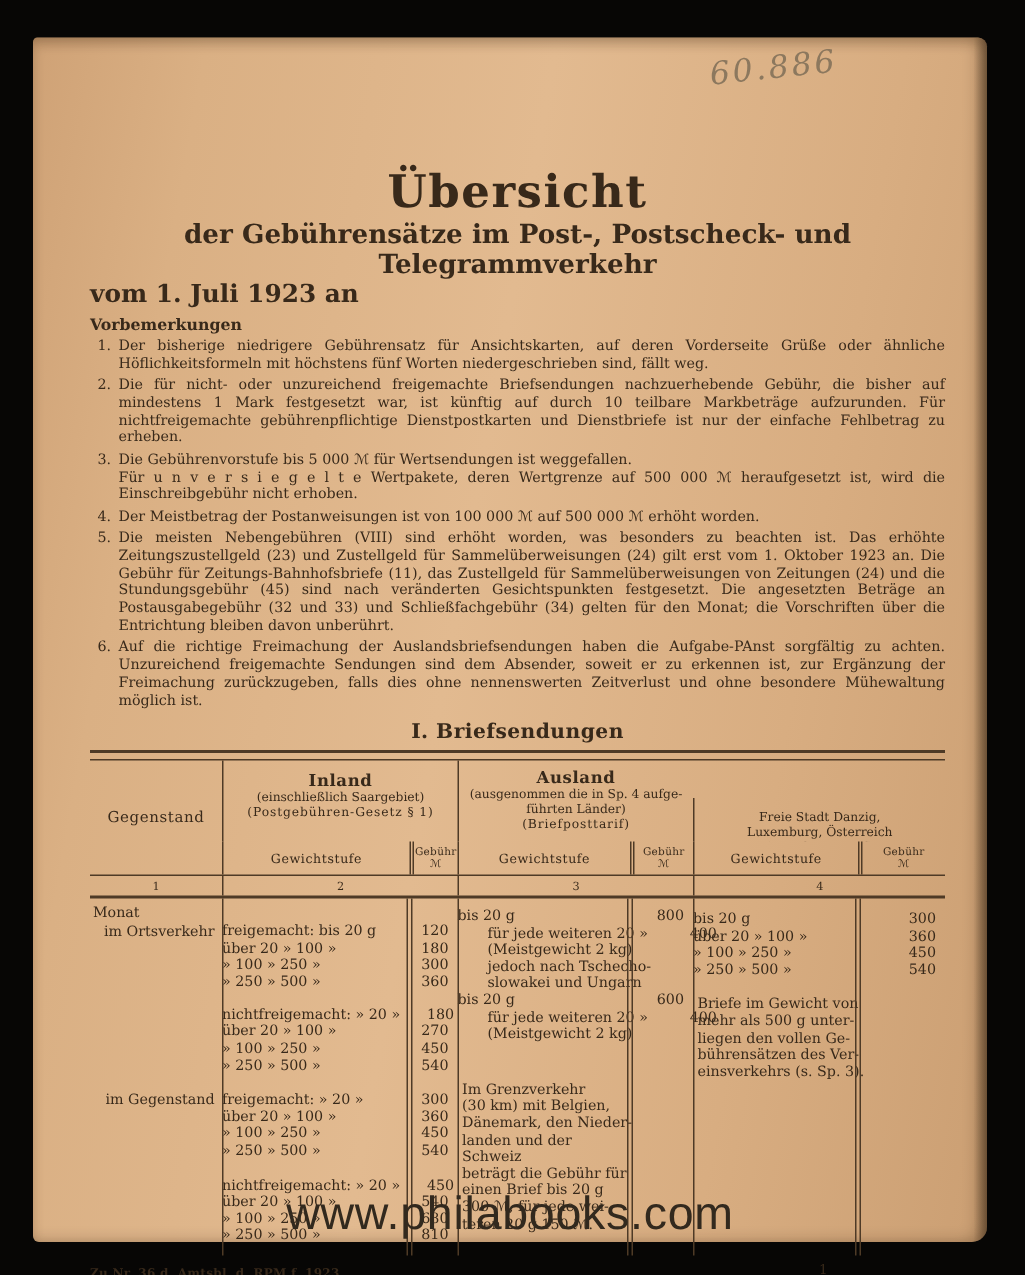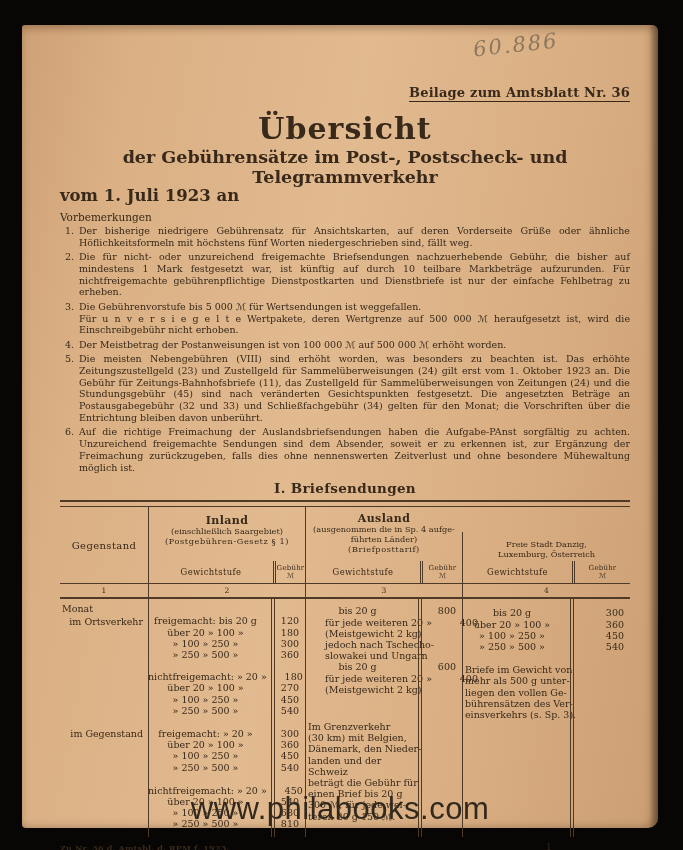--- a/index.html
+++ b/index.html
@@ -27,21 +27,21 @@
   .supplement{
     position:absolute;top:60px;right:28px;
     font-size:13px;font-weight:bold;border-bottom:1.6px solid #38291a;padding-bottom:1px;
     letter-spacing:.2px;
   }
   
   .t1{text-align:center;font-size:30px;line-height:31px;font-weight:bold;letter-spacing:1px;}
   .t2{text-align:center;font-size:17.5px;line-height:20px;font-weight:bold;margin-top:3px;}
   .t3{font-size:16.5px;line-height:18px;font-weight:bold;}
   
-  .vbh{font-size:10.5px;font-weight:normal;margin-top:6px;}
+  .vbh{font-size:10.5px;font-weight:bold;margin-top:6px;}
   .vbl{margin-top:2px;}
   .vb-item{display:flex;margin-bottom:2.5px;}
   .vb-num{flex:none;width:14px;text-align:right;margin-right:5px;font-size:9.5px;line-height:11.8px;}
   .vb-text{flex:1;font-size:9.5px;line-height:11.8px;text-align:justify;white-space:pre-line;}
   
   .sect{text-align:center;font-size:13.5px;font-weight:bold;margin-top:7px;letter-spacing:.3px;}
   
   .tbl{margin-top:4px;--line:#4e3a26;}
   .ruleTop{height:4px;border-top:2px solid var(--line);border-bottom:1px solid var(--line);}
   .grid{display:grid;grid-template-columns:88px 125px 32px 115px 42px 110px 58px;}
@@ -72,21 +72,21 @@
   .b-g{grid-column:1;}
   .b-inland{grid-column:2/4;padding-top:16px;}
   .b-ausland{grid-column:4/6;padding-top:6px;}
   .b-danzig{grid-column:6/8;padding-top:8px;}
   .g-briefe{margin-top:4px;margin-left:2px;line-height:11.2px;}
   .g-orts{text-align:right;padding-right:5px;line-height:11.2px;margin-top:1px;}
   .g-fern{text-align:right;padding-right:5px;line-height:11.2px;margin-top:101px;}
   .blk{margin-top:0;}
   .mt11{margin-top:11px;}.mt12{margin-top:12px;}
   .fee-row{display:flex;height:11.2px;line-height:11.2px;}
-  .fw{flex:1;text-align:center;padding-right:4px;white-space:nowrap;}
+  .fw{flex:1;text-align:left;padding-right:4px;white-space:nowrap;}
   .fw.la{text-align:left;padding-left:20px;}
   .b-inland .ff{width:32px;}
   .b-ausland .ff{width:42px;}
   .b-danzig .ff{width:58px;}
   .ff{flex:none;text-align:right;padding-right:6px;}
   .note{white-space:pre-line;line-height:11.2px;padding-left:3px;}
   .note-ausland{margin-top:26px;width:115px;}
   .note-danzig{margin-top:12px;width:112px;}
   
   .tfoot{position:relative;height:16px;margin-top:3px;font-size:8px;}
@@ -98,21 +98,20 @@
     font-family:"Liberation Sans","DejaVu Sans",sans-serif;
     font-size:31px;color:#32291e;letter-spacing:.5px;
   }
 </style>
 </head>
 <body>
 
 <div class="page">
 
   <div class="handwritten">60.886</div>
-  <div class="supplement">Beilage zum Amtsblatt Nr. 36</div>
 
   <div class="content">
 
     <div class="t1">Übersicht</div>
     <div class="t2">der Gebührensätze im Post-, Postscheck- und Telegrammverkehr</div>
     <div class="t3">vom 1. Juli 1923 an</div>
 
     <div class="vbh">Vorbemerkungen</div>
 
     <div class="vbl">

